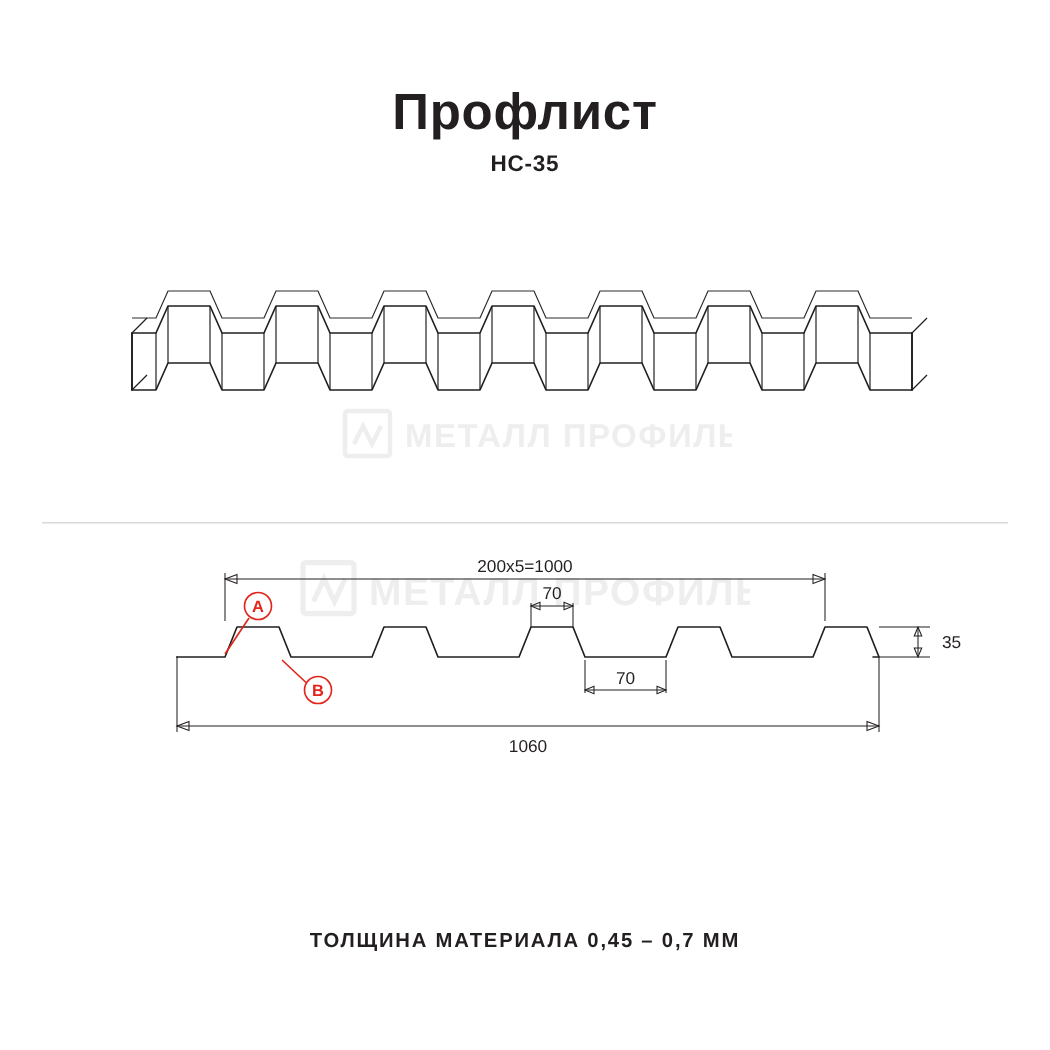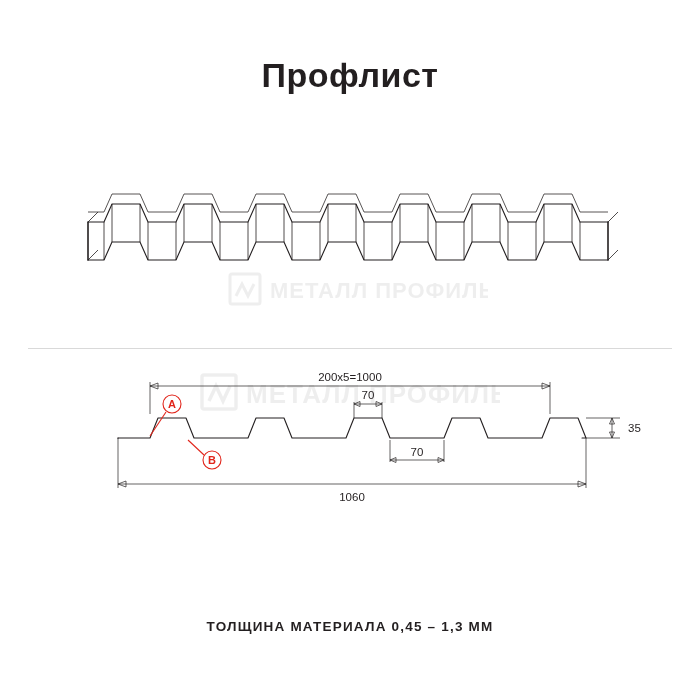--- a/index.html
+++ b/index.html
@@ -101,20 +101,21 @@
   .red  { fill: none; stroke: #e1251b; stroke-width: 1.1; }
   .redtxt { fill: #e1251b; font-family: "Liberation Sans", sans-serif; font-size: 11px; font-weight: bold; }
   .dtxt { fill: #231f20; font-family: "Liberation Sans", sans-serif; font-size: 11.5px; }
 </style>
 </head>
 <body>
 
 <div class="page">
 
   <div class="title">Профлист</div>
+  <div class="subtitle">НС-35</div>
 
   <div class="iso-wrap">
     <svg width="700" height="190" viewBox="0 0 700 190">
 
       <g class="ln">
 
         <path d="M90,230"></path>
       </g>
 
       <polyline class="ln" points="
@@ -271,15 +272,15 @@
 
       <g>
         <circle class="red" cx="212" cy="104" r="9"></circle>
         <text class="redtxt" x="212" y="108" text-anchor="middle">B</text>
         <path class="red" d="M204,99 L188,84"></path>
       </g>
 
     </svg>
   </div>
 
-  <div class="footer">ТОЛЩИНА МАТЕРИАЛА 0,45 – 1,3 ММ</div>
+  <div class="footer">ТОЛЩИНА МАТЕРИАЛА 0,45 – 0,7 ММ</div>
 
 </div>
 
 </body></html>

